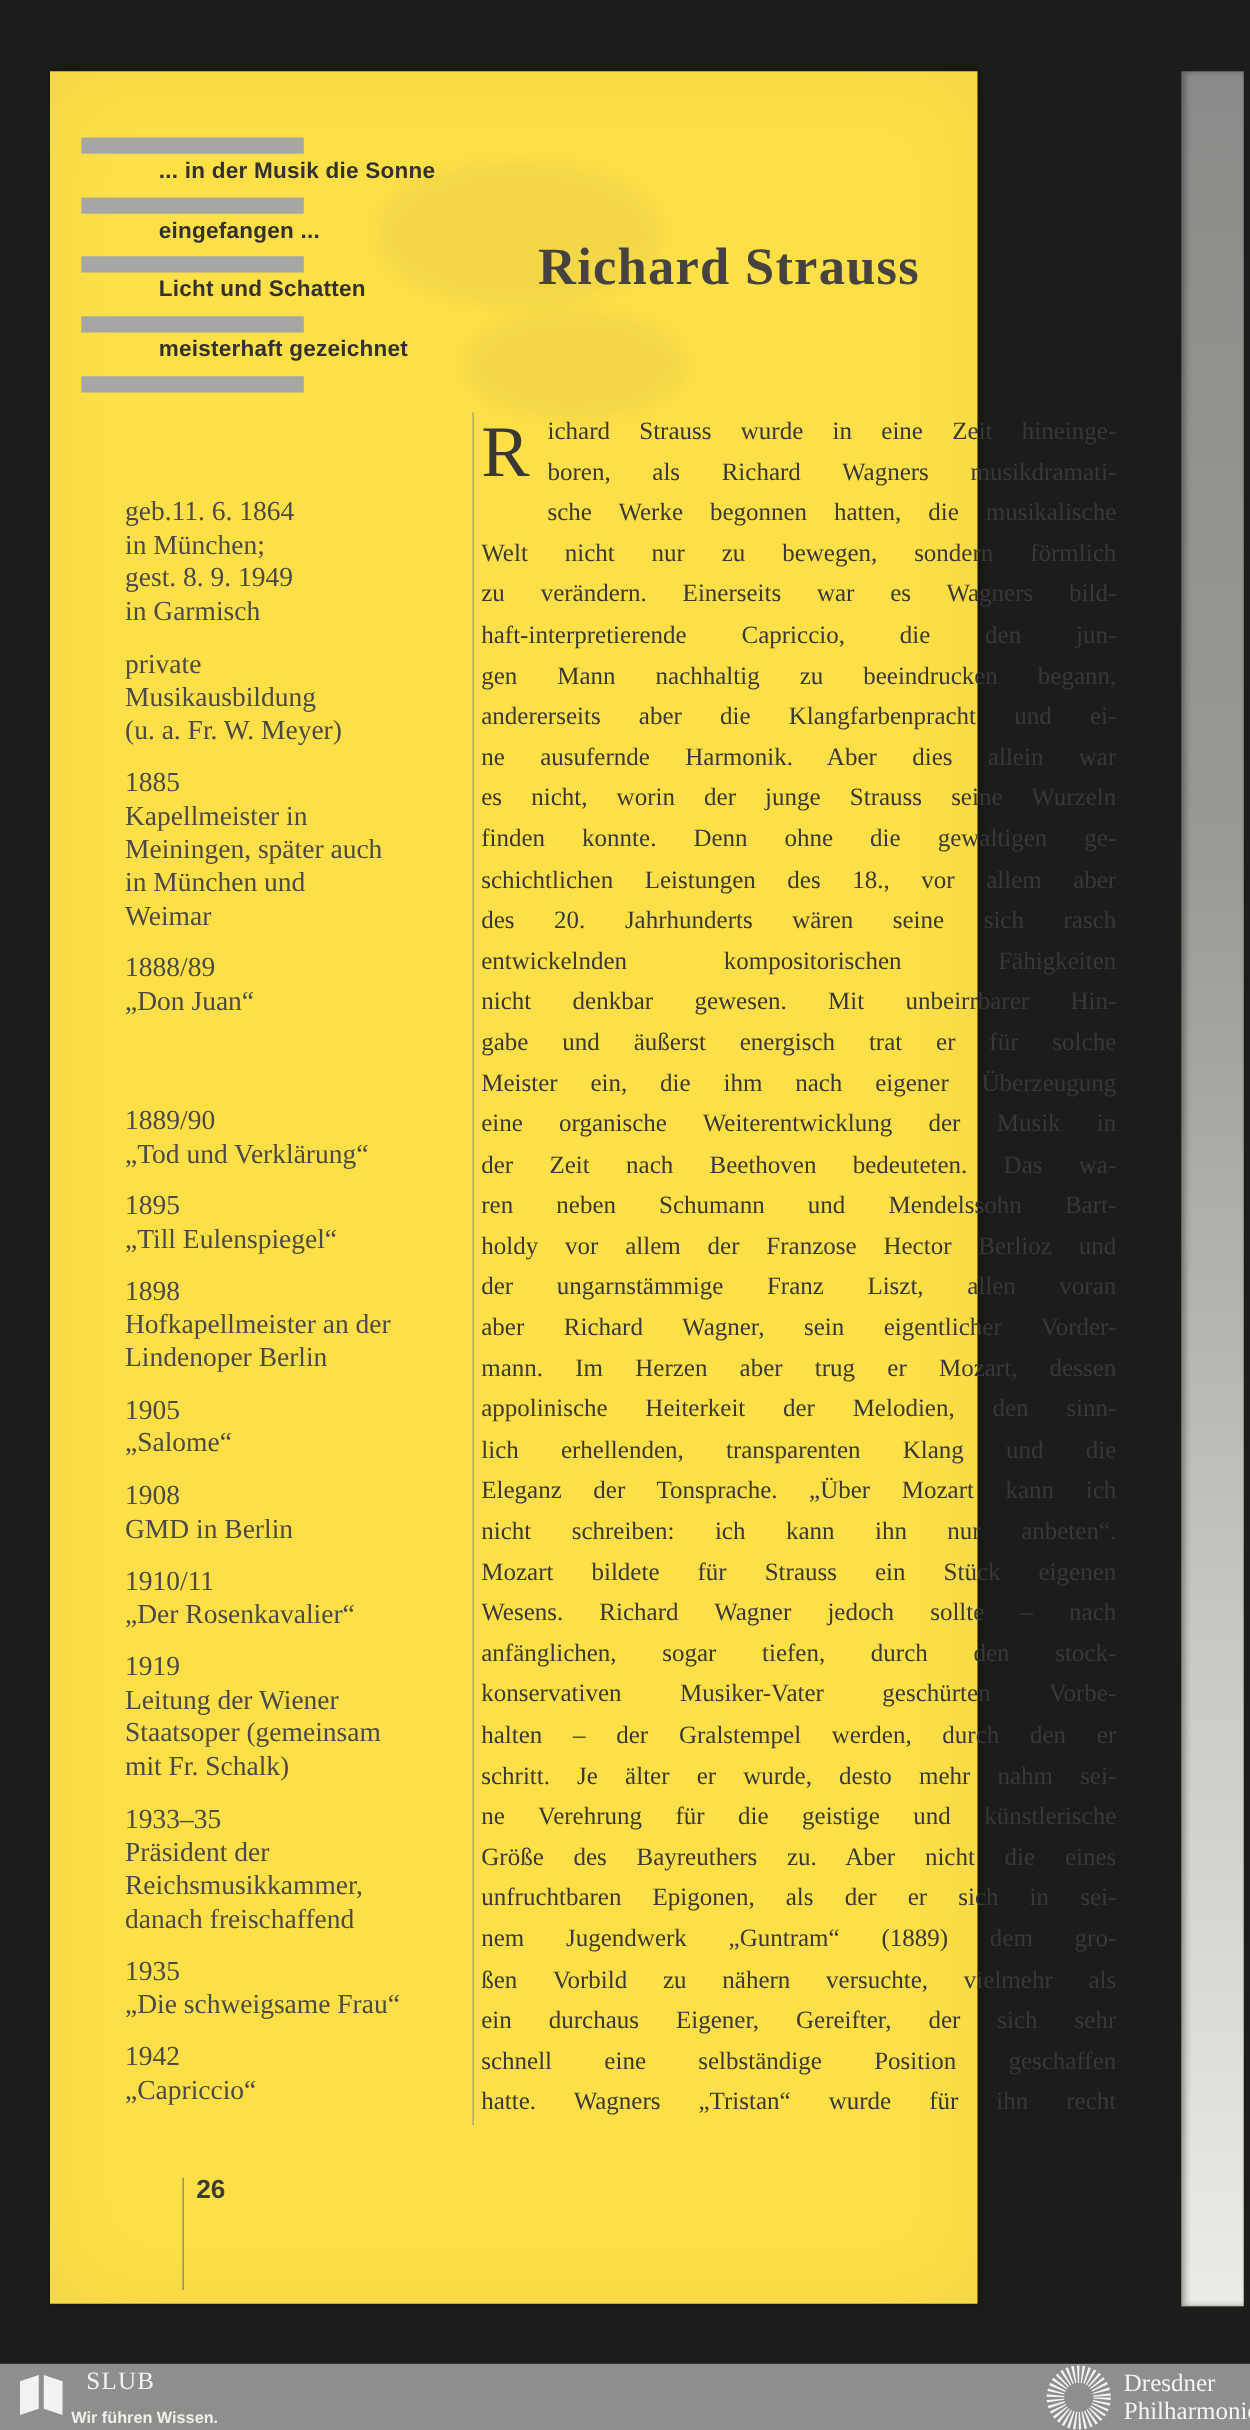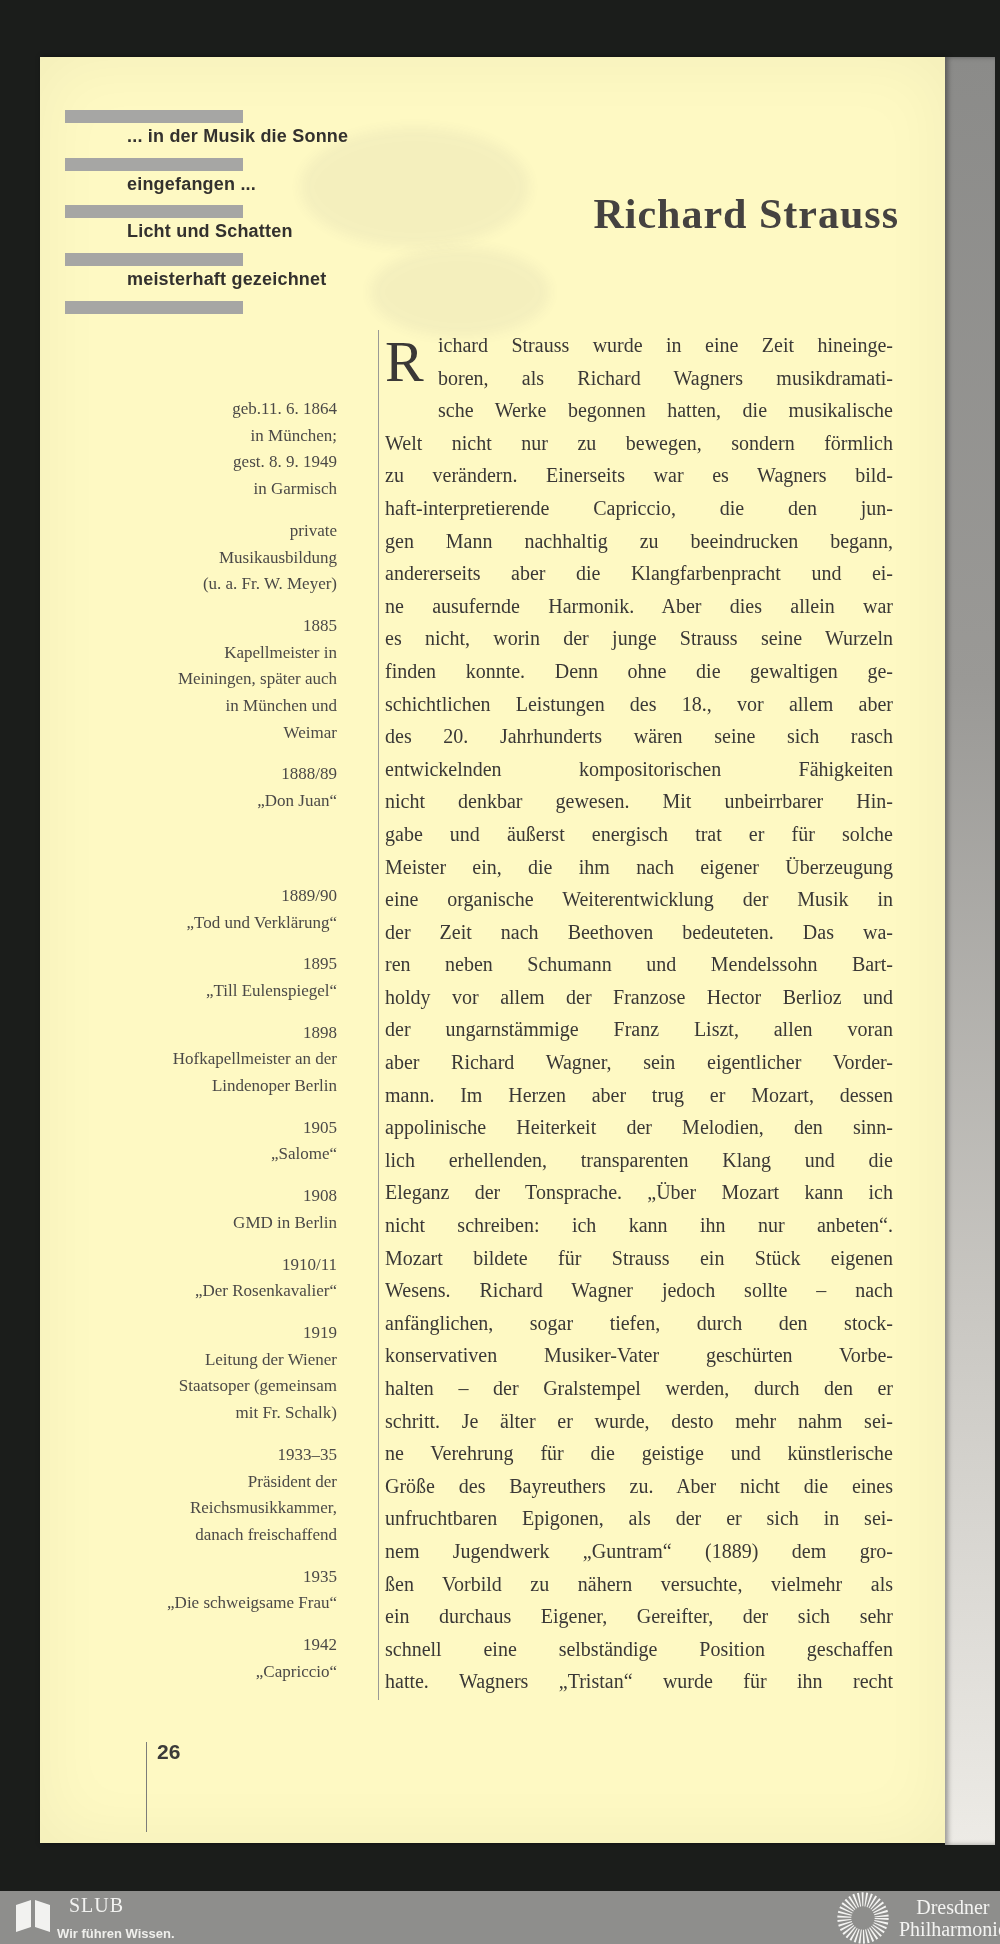--- a/index.html
+++ b/index.html
@@ -1,33 +1,33 @@
 <!DOCTYPE html>
 <html><head>
 <meta charset="utf-8">
 <style>
   html,body{margin:0;padding:0;background:#101210;}
   .stage{position:relative;width:1000px;height:1944px;background:#1b1d1b;overflow:hidden;
          font-family:"Liberation Serif",serif;}
   
-  .page{position:absolute;left:40px;top:57px;width:905px;height:1786px;
-        background:#fef9c3;box-shadow:inset 0 0 70px rgba(0,0,0,.05), 2px 0 6px rgba(0,0,0,.45);}
+  .page{position:absolute;left:40px;top:57px;width:742px;height:1786px;
+        background:#fde047;box-shadow:inset 0 0 70px rgba(0,0,0,.05), 2px 0 6px rgba(0,0,0,.45);}
   
   .ghost{position:absolute;border-radius:50%;filter:blur(6px);opacity:.05;background:#4a4660;}
   
   .hbar{position:absolute;left:25px;width:178px;height:13px;background:#a6a6a4;}
   .hline{position:absolute;left:87px;width:320px;height:22px;
          font-family:"Liberation Sans",sans-serif;font-weight:bold;font-size:18px;
          color:#33312e;letter-spacing:.2px;}
   
   .title{position:absolute;right:46px;top:133px;font-size:42px;font-weight:600;
          color:#454240;letter-spacing:1px;}
   
-  .bio{position:absolute;left:47px;top:339px;width:250px;text-align:right;
-       font-size:17px;line-height:26.7px;color:#4b4947;}
+  .bio{position:absolute;left:60px;top:339px;width:250px;text-align:left;
+       font-size:22px;line-height:26.7px;color:#4b4947;}
   .bio-block{margin-top:15px;}
   .bio-block:first-child{margin-top:0;}
   .bio-block.gap-large{margin-top:68px;}
   
   .vrule{position:absolute;left:338px;top:273px;width:1px;height:1370px;background:#9a9a96;}
   
   .bodytext{position:absolute;left:345px;top:272px;width:508px;color:#3a3836;
             font-size:20px;}
   .dropcap{float:left;width:44px;height:64px;margin:4px 9px 0 0;font-size:58px;line-height:58px;
            font-weight:500;color:#3a3836;}
@@ -42,21 +42,21 @@
              background:linear-gradient(180deg,#8b8b89 0%,#9a9996 35%,#c9c7c2 70%,#edebe6 100%);
              box-shadow:inset 3px 0 5px rgba(0,0,0,.35);}
   
   .vfooter{position:absolute;left:0;top:1891px;width:1000px;height:53px;background:#8e8e8c;}
   .slub-link{position:absolute;left:12px;top:0;width:220px;height:53px;display:block;cursor:pointer;text-decoration:none;}
   .book-icon{position:absolute;left:2px;top:7px;}
   .slub-word{position:absolute;left:57px;top:3px;font-family:"Liberation Serif",serif;
              font-weight:normal;font-size:20px;color:#f2f2f0;letter-spacing:1px;}
   .slub-tag{position:absolute;left:45px;top:35px;font-family:"Liberation Sans",sans-serif;
             font-weight:bold;font-size:13px;color:#efefec;}
-  .phil-link{position:absolute;left:835px;top:0;width:165px;height:53px;display:block;cursor:pointer;text-decoration:none;text-align:center;}
+  .phil-link{position:absolute;left:835px;top:0;width:165px;height:53px;display:block;cursor:pointer;text-decoration:none;}
   .sunburst{position:absolute;left:0;top:-1px;}
   .phil-text{position:absolute;left:64px;top:5px;font-family:"Liberation Serif",serif;
              font-size:20px;line-height:22px;color:#f4f4f2;}
 </style>
 </head>
 <body>
 
 <div class="stage">
 
   <div class="page">

